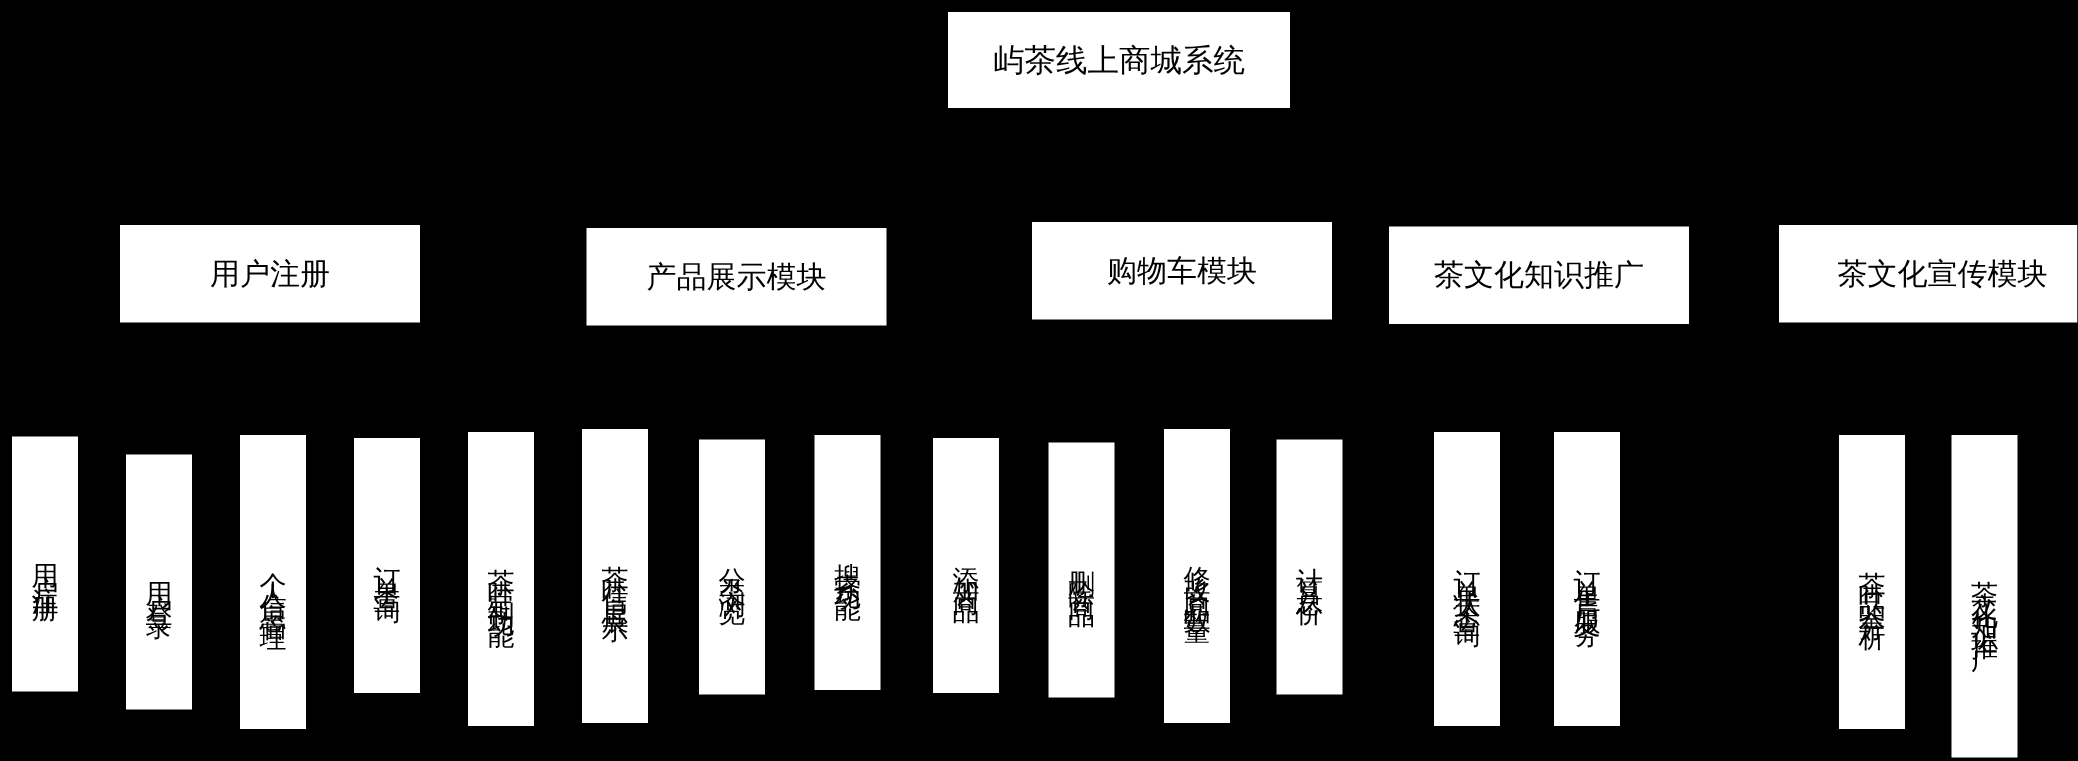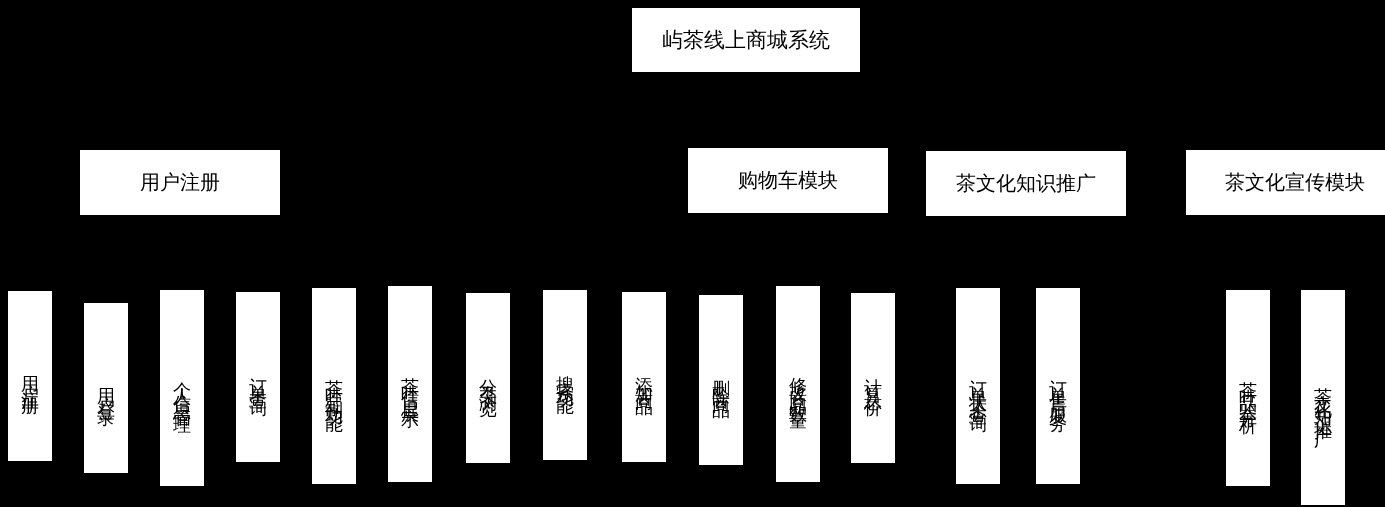--- a/index.html
+++ b/index.html
@@ -51,20 +51,23 @@
 <body>
 
 <div class="canvas">
 
   <div class="node root-box">
     <span>屿茶线上商城系统</span>
   </div>
 
   <div class="node module-box" style="left:80px;top:150px">
     <span>用户注册</span>
+  </div>
+  <div class="node module-box" style="left:391px;top:152px">
+    <span>产品展示模块</span>
   </div>
   <div class="node module-box" style="left:688px;top:148px">
     <span>购物车模块</span>
   </div>
   <div class="node module-box" style="left:926px;top:151px">
     <span>茶文化知识推广</span>
   </div>
   <div class="node module-box" style="left:1186px;top:150px;width:218px">
     <span>茶文化宣传模块</span>
   </div>

